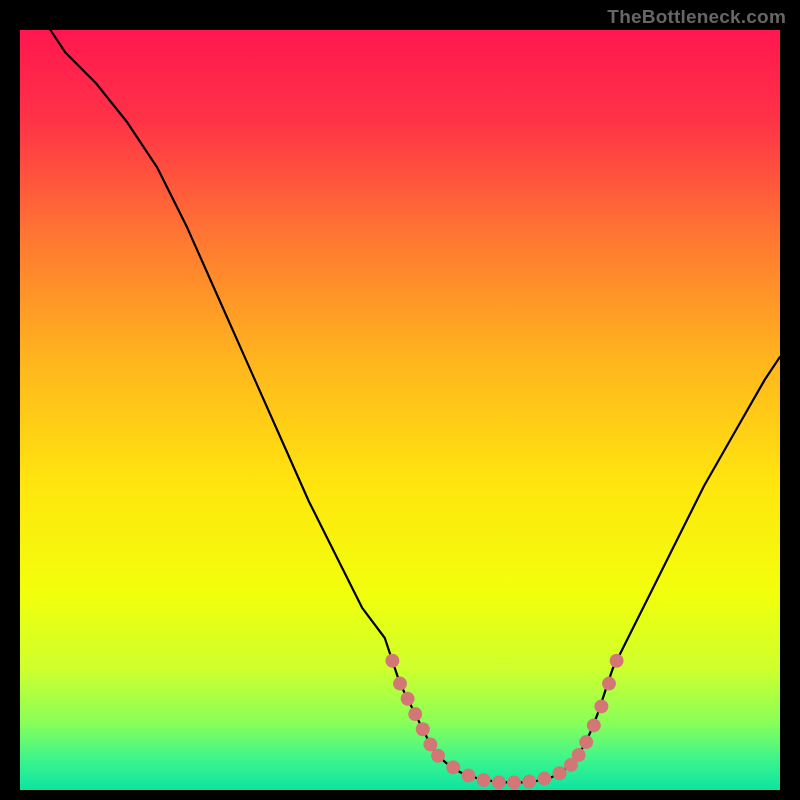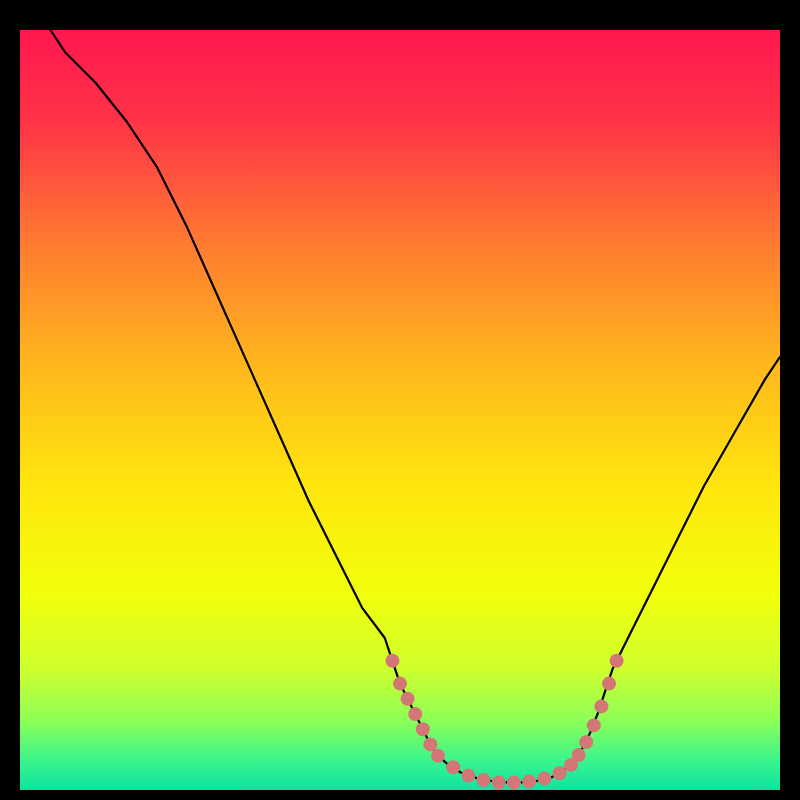--- a/index.html
+++ b/index.html
@@ -53,20 +53,21 @@
     stroke-linejoin: round;
   }
   .marker {
     stroke: none;
   }
 </style>
 </head>
 <body>
 <div class="page">
 
+  <div class="watermark">TheBottleneck.com</div>
 
   <div class="plot-area">
     <div class="gradient-bg" id="gradient-bg" style="background: linear-gradient(rgb(255, 23, 79) 0%, rgb(255, 51, 71) 12%, rgb(255, 122, 49) 28%, rgb(255, 183, 29) 44%, rgb(255, 230, 14) 60%, rgb(242, 255, 11) 74%, rgb(207, 255, 45) 84%, rgb(139, 255, 88) 91%, rgb(60, 245, 139) 96%, rgb(13, 227, 163) 100%);"></div>
 
     <svg class="curve" viewBox="0 0 760 760">
       <path id="curve-path" class="curve-path" stroke="#000000" d="M30.4 0.0 L45.6 22.8 L76.0 53.2 L106.4 91.2 L136.8 136.8 L167.2 197.6 L197.6 266.0 L228.0 334.4 L258.4 402.8 L288.8 471.2 L319.2 532.0 L342.0 577.6 L364.8 608.0 L372.4 630.8 L380.0 653.6 L387.6 668.8 L395.2 684.0 L402.8 699.2 L410.4 714.4 L418.0 725.8 L429.4 735.7 L440.8 742.5 L456.0 747.8 L471.2 750.9 L486.4 752.4 L501.6 752.4 L516.8 750.9 L532.0 747.1 L543.4 740.2 L554.8 729.6 L562.4 718.2 L570.0 703.0 L577.6 684.0 L585.2 661.2 L592.8 638.4 L608.0 608.0 L630.8 562.4 L653.6 516.8 L684.0 456.0 L714.4 402.8 L744.8 349.6 L760.0 326.8"></path>
       <g id="markers">
           <circle cx="372.4" cy="630.8" r="7" class="marker" fill="#d37676"></circle>
           <circle cx="380.0" cy="653.6" r="7" class="marker" fill="#d37676"></circle>
           <circle cx="387.6" cy="668.8" r="7" class="marker" fill="#d37676"></circle>

